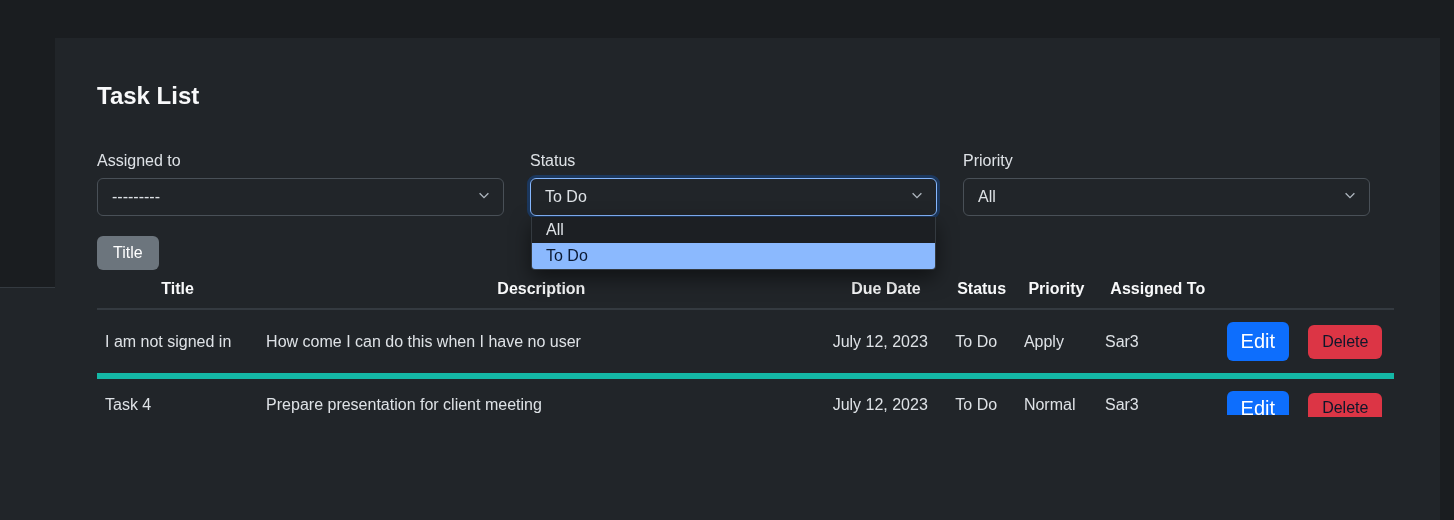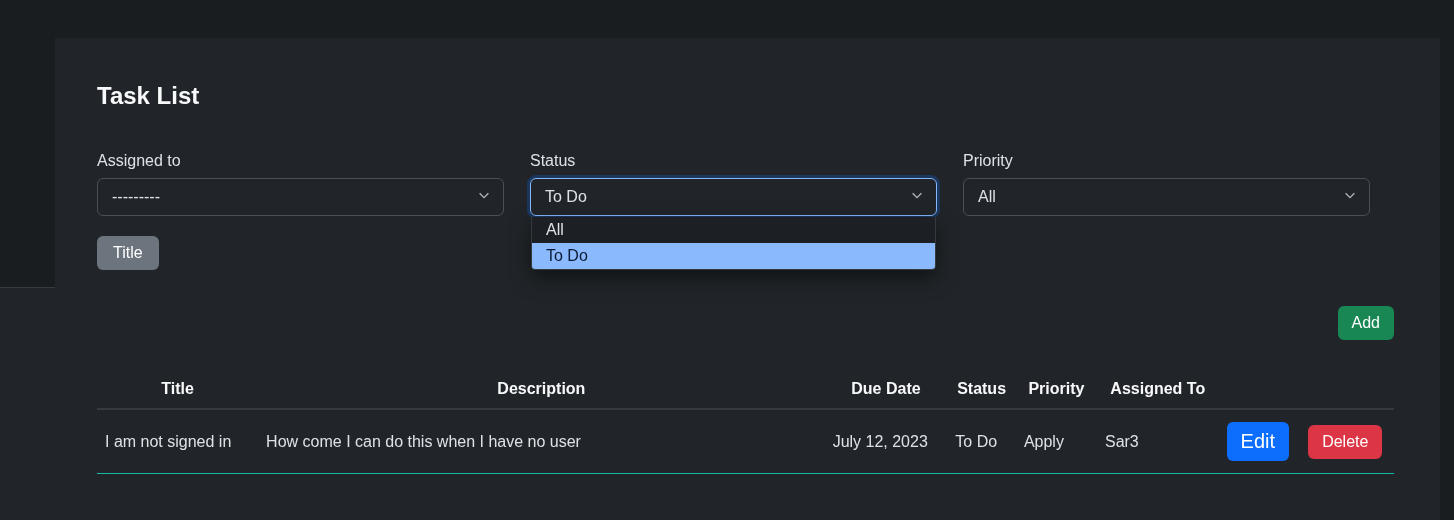--- a/index.html
+++ b/index.html
@@ -148,21 +148,21 @@
     thead th {
       text-align: center;
       font-weight: 600;
       font-size: 16px;
       color: #f8f9fa;
       padding: 10px 8px;
       border-bottom: 2px solid #343a40;
     }
     tbody td {
       padding: 12px 8px;
-      border-bottom: 1px solid #14b8a6;
+      border-bottom: 6px solid #14b8a6;
       font-size: 16px;
       color: #dee2e6;
       vertical-align: middle;
     }
     .col-title { width: 155px; }
     .col-desc { width: 545px; }
     .col-due { width: 118px; margin-left: 24px; }
     .col-status { width: 66px; }
     .col-priority { width: 78px; }
     .col-assigned { width: 117px; }
@@ -172,21 +172,21 @@
       background: #0d6efd;
       color: #fff;
       border: none;
       padding: 8px 14px;
       border-radius: 6px;
       font-size: 20px;
       cursor: pointer;
     }
     .btn-delete {
       background: #dc3545;
-      color: #ffffff;
+      color: #0f172a;
       border: none;
       padding: 8px 14px;
       border-radius: 6px;
       font-size: 16px;
       cursor: pointer;
     }
     tbody tr.cut td {
       padding-bottom: 2px;
       border-bottom: none;
     }
@@ -260,23 +260,20 @@
           </span>
         </div>
       </div>
 
     </div>
 
     <div class="apply-row">
       <button class="btn-apply">Title</button>
     </div>
 
-    <div class="add-row">
-      <button class="btn-add">Add</button>
-    </div>
 
     <table>
       <thead>
         <tr>
           <th class="col-title">Title</th>
           <th class="col-desc">Description</th>
           <th class="col-due">Due Date</th>
           <th class="col-status">Status</th>
           <th class="col-priority">Priority</th>
           <th class="col-assigned">Assigned To</th>
@@ -288,18 +285,28 @@
         <tr>
           <td>I am not signed in</td>
           <td>How come I can do this when I have no user</td>
           <td>July 12, 2023</td>
           <td>To Do</td>
           <td>Apply</td>
           <td>Sar3</td>
           <td><button class="btn-edit">Edit</button></td>
           <td><button class="btn-delete">Delete</button></td>
         </tr>
+        <tr class="cut">
+          <td>Task 4</td>
+          <td>Prepare presentation for client meeting</td>
+          <td>July 12, 2023</td>
+          <td>To Do</td>
+          <td>Normal</td>
+          <td>Sar3</td>
+          <td><button class="btn-edit">Edit</button></td>
+          <td><button class="btn-delete">Delete</button></td>
+        </tr>
       </tbody>
     </table>
   </div>
 
   <div class="scroll-track"></div>
 </div>
 
 </body></html>

